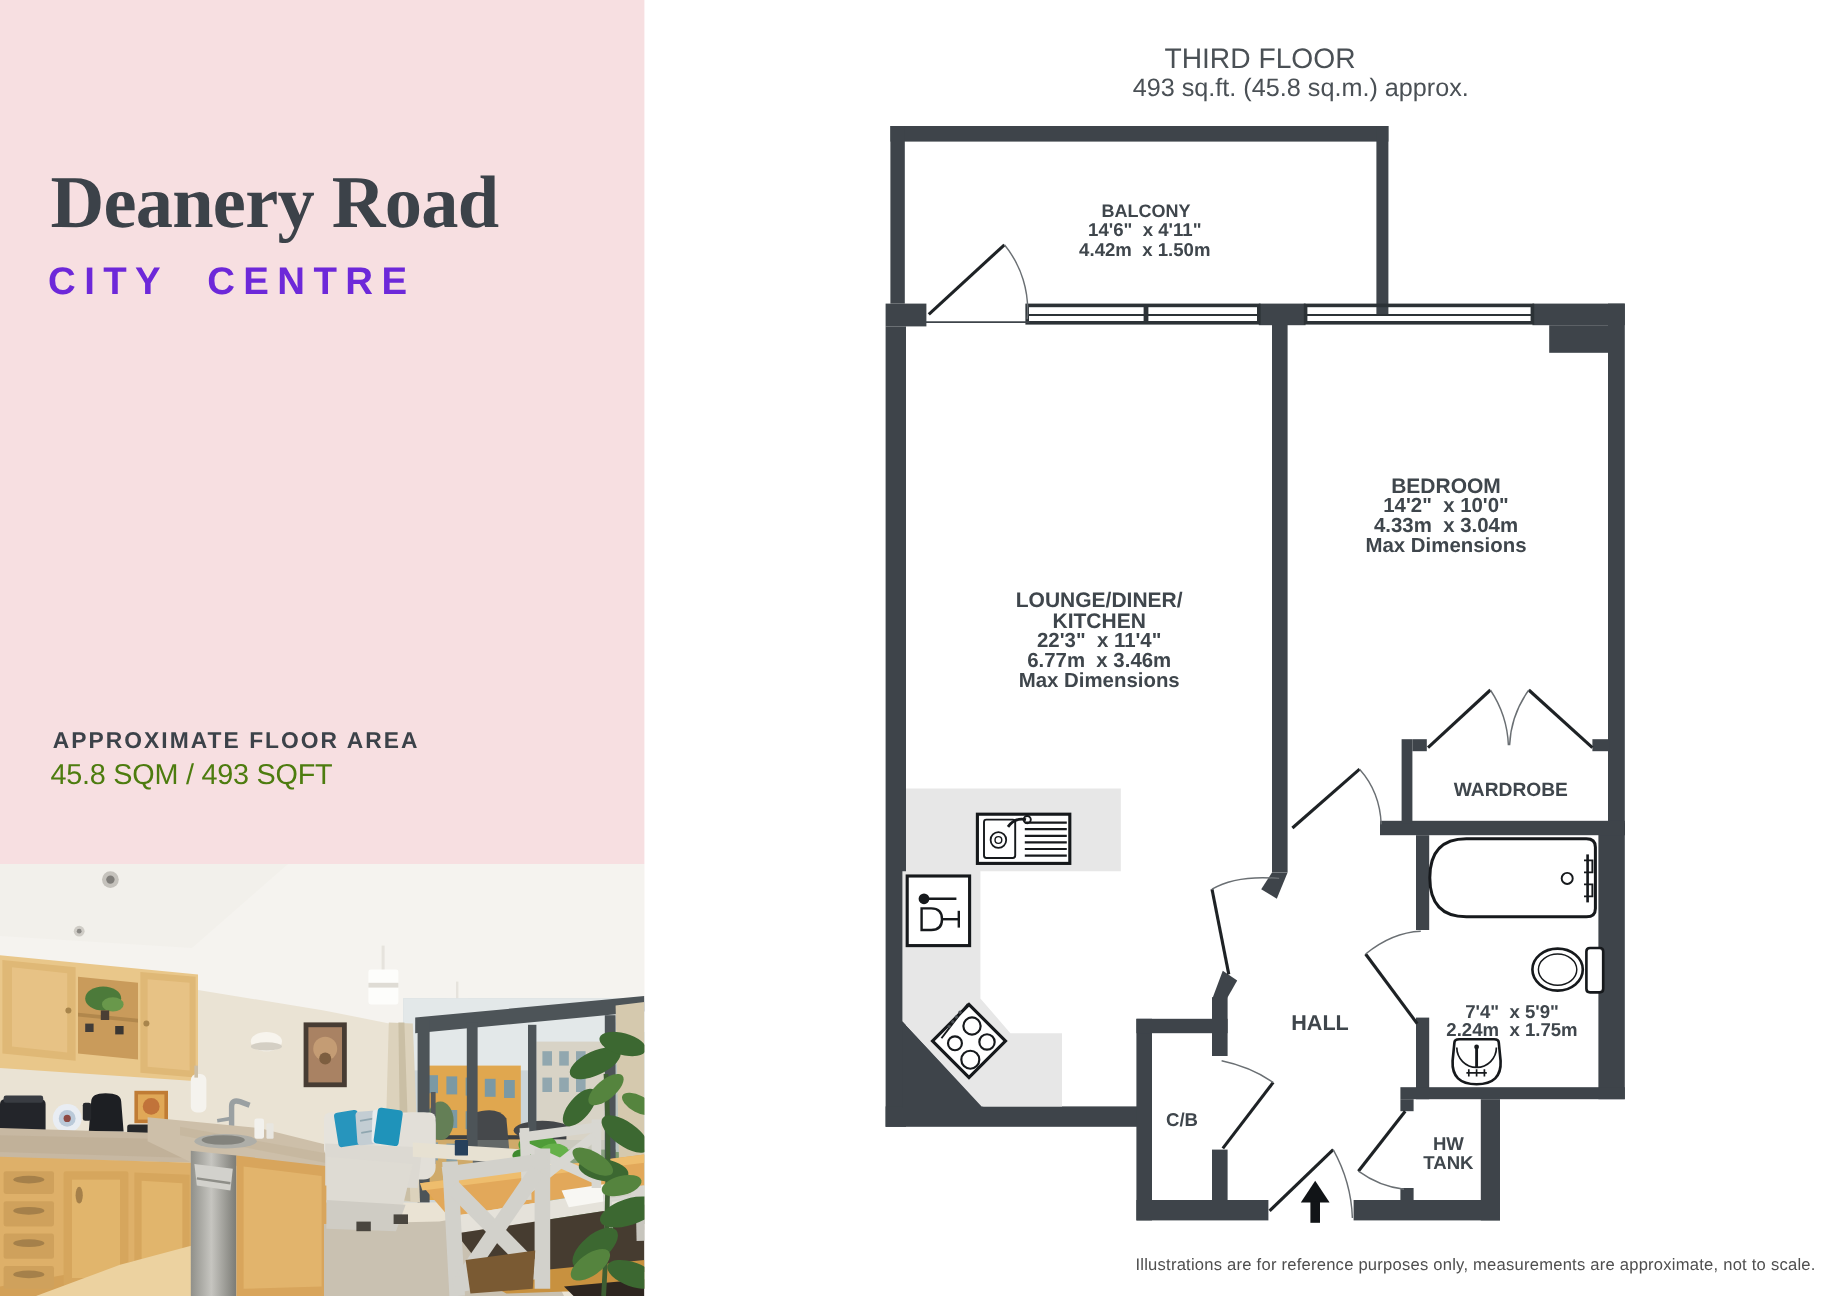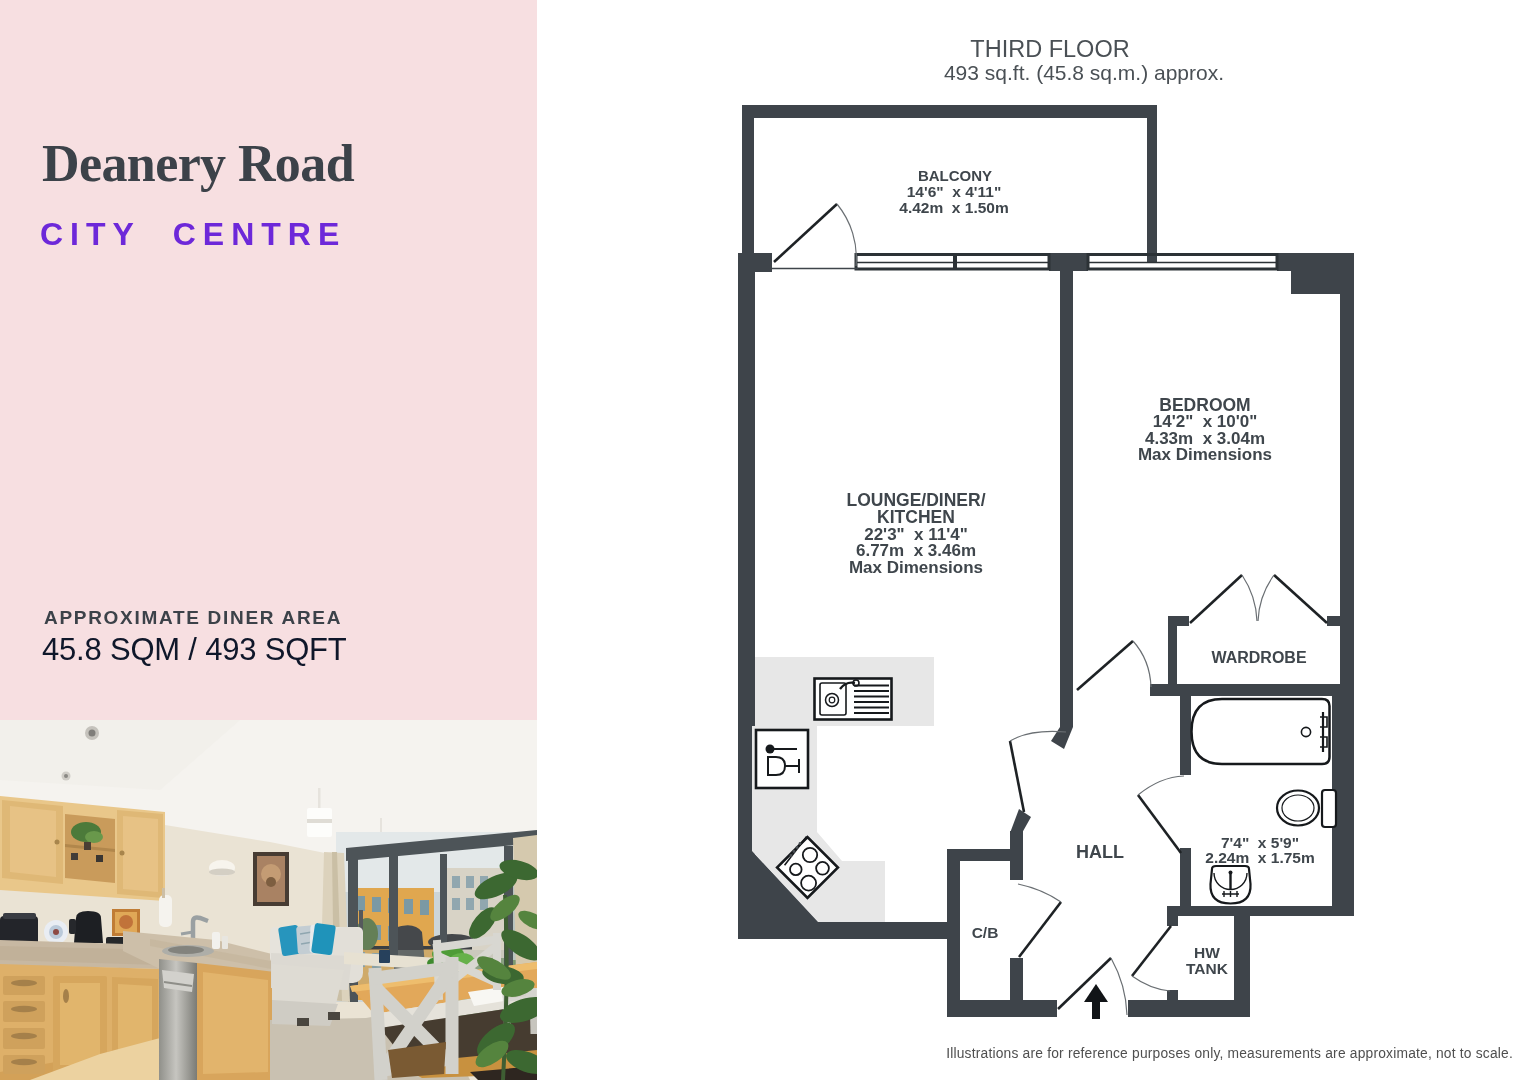--- a/index.html
+++ b/index.html
@@ -6,27 +6,27 @@
   body{width:1528px;height:1080px;position:relative;background:#ffffff;overflow:hidden;
        font-family:"Liberation Sans", sans-serif;}
   .abs{position:absolute;}
 </style>
 </head>
 <body>
 
 <div class="abs" style="left:0;top:0;width:537px;height:720px;background:#f7dfe1;"></div>
 
 <div class="abs" style="left:42px;top:134px;width:460px;color:#3c4249;
-     font-family:'Liberation Serif',serif;font-weight:bold;font-size:52px;letter-spacing:-0.6px;">Deanery&nbsp;Road</div>
+     font-family:'Liberation Serif',serif;font-weight:bold;font-size:62px;letter-spacing:-0.6px;">Deanery&nbsp;Road</div>
 
 <div class="abs" style="left:40px;top:216px;color:#6d28d9;font-size:32px;font-weight:bold;letter-spacing:7px;">CITY&nbsp;&nbsp;CENTRE</div>
 
-<div class="abs" style="left:44px;top:607px;color:#3c4249;font-size:19px;font-weight:bold;letter-spacing:1.7px;">APPROXIMATE DINER AREA</div>
-
-<div class="abs" style="left:42px;top:632px;color:#0f172a;font-size:31px;letter-spacing:-0.2px;">45.8 SQM / 493 SQFT</div>
+<div class="abs" style="left:44px;top:607px;color:#3c4249;font-size:19px;font-weight:bold;letter-spacing:1.7px;">APPROXIMATE FLOOR AREA</div>
+
+<div class="abs" style="left:42px;top:632px;color:#4d7c0f;font-size:24px;letter-spacing:-0.2px;">45.8 SQM / 493 SQFT</div>
 
 <svg class="abs" style="left:0;top:720px;" width="537" height="360" viewBox="0 0 537 360">
 <defs>
 <linearGradient id="steel" x1="0" y1="0" x2="1" y2="0">
   <stop offset="0" stop-color="#90908a"></stop>
         <stop offset="0.45" stop-color="#c6c5c0"></stop>
         <stop offset="1" stop-color="#7b7b75"></stop>
 </linearGradient>
 </defs>
 

